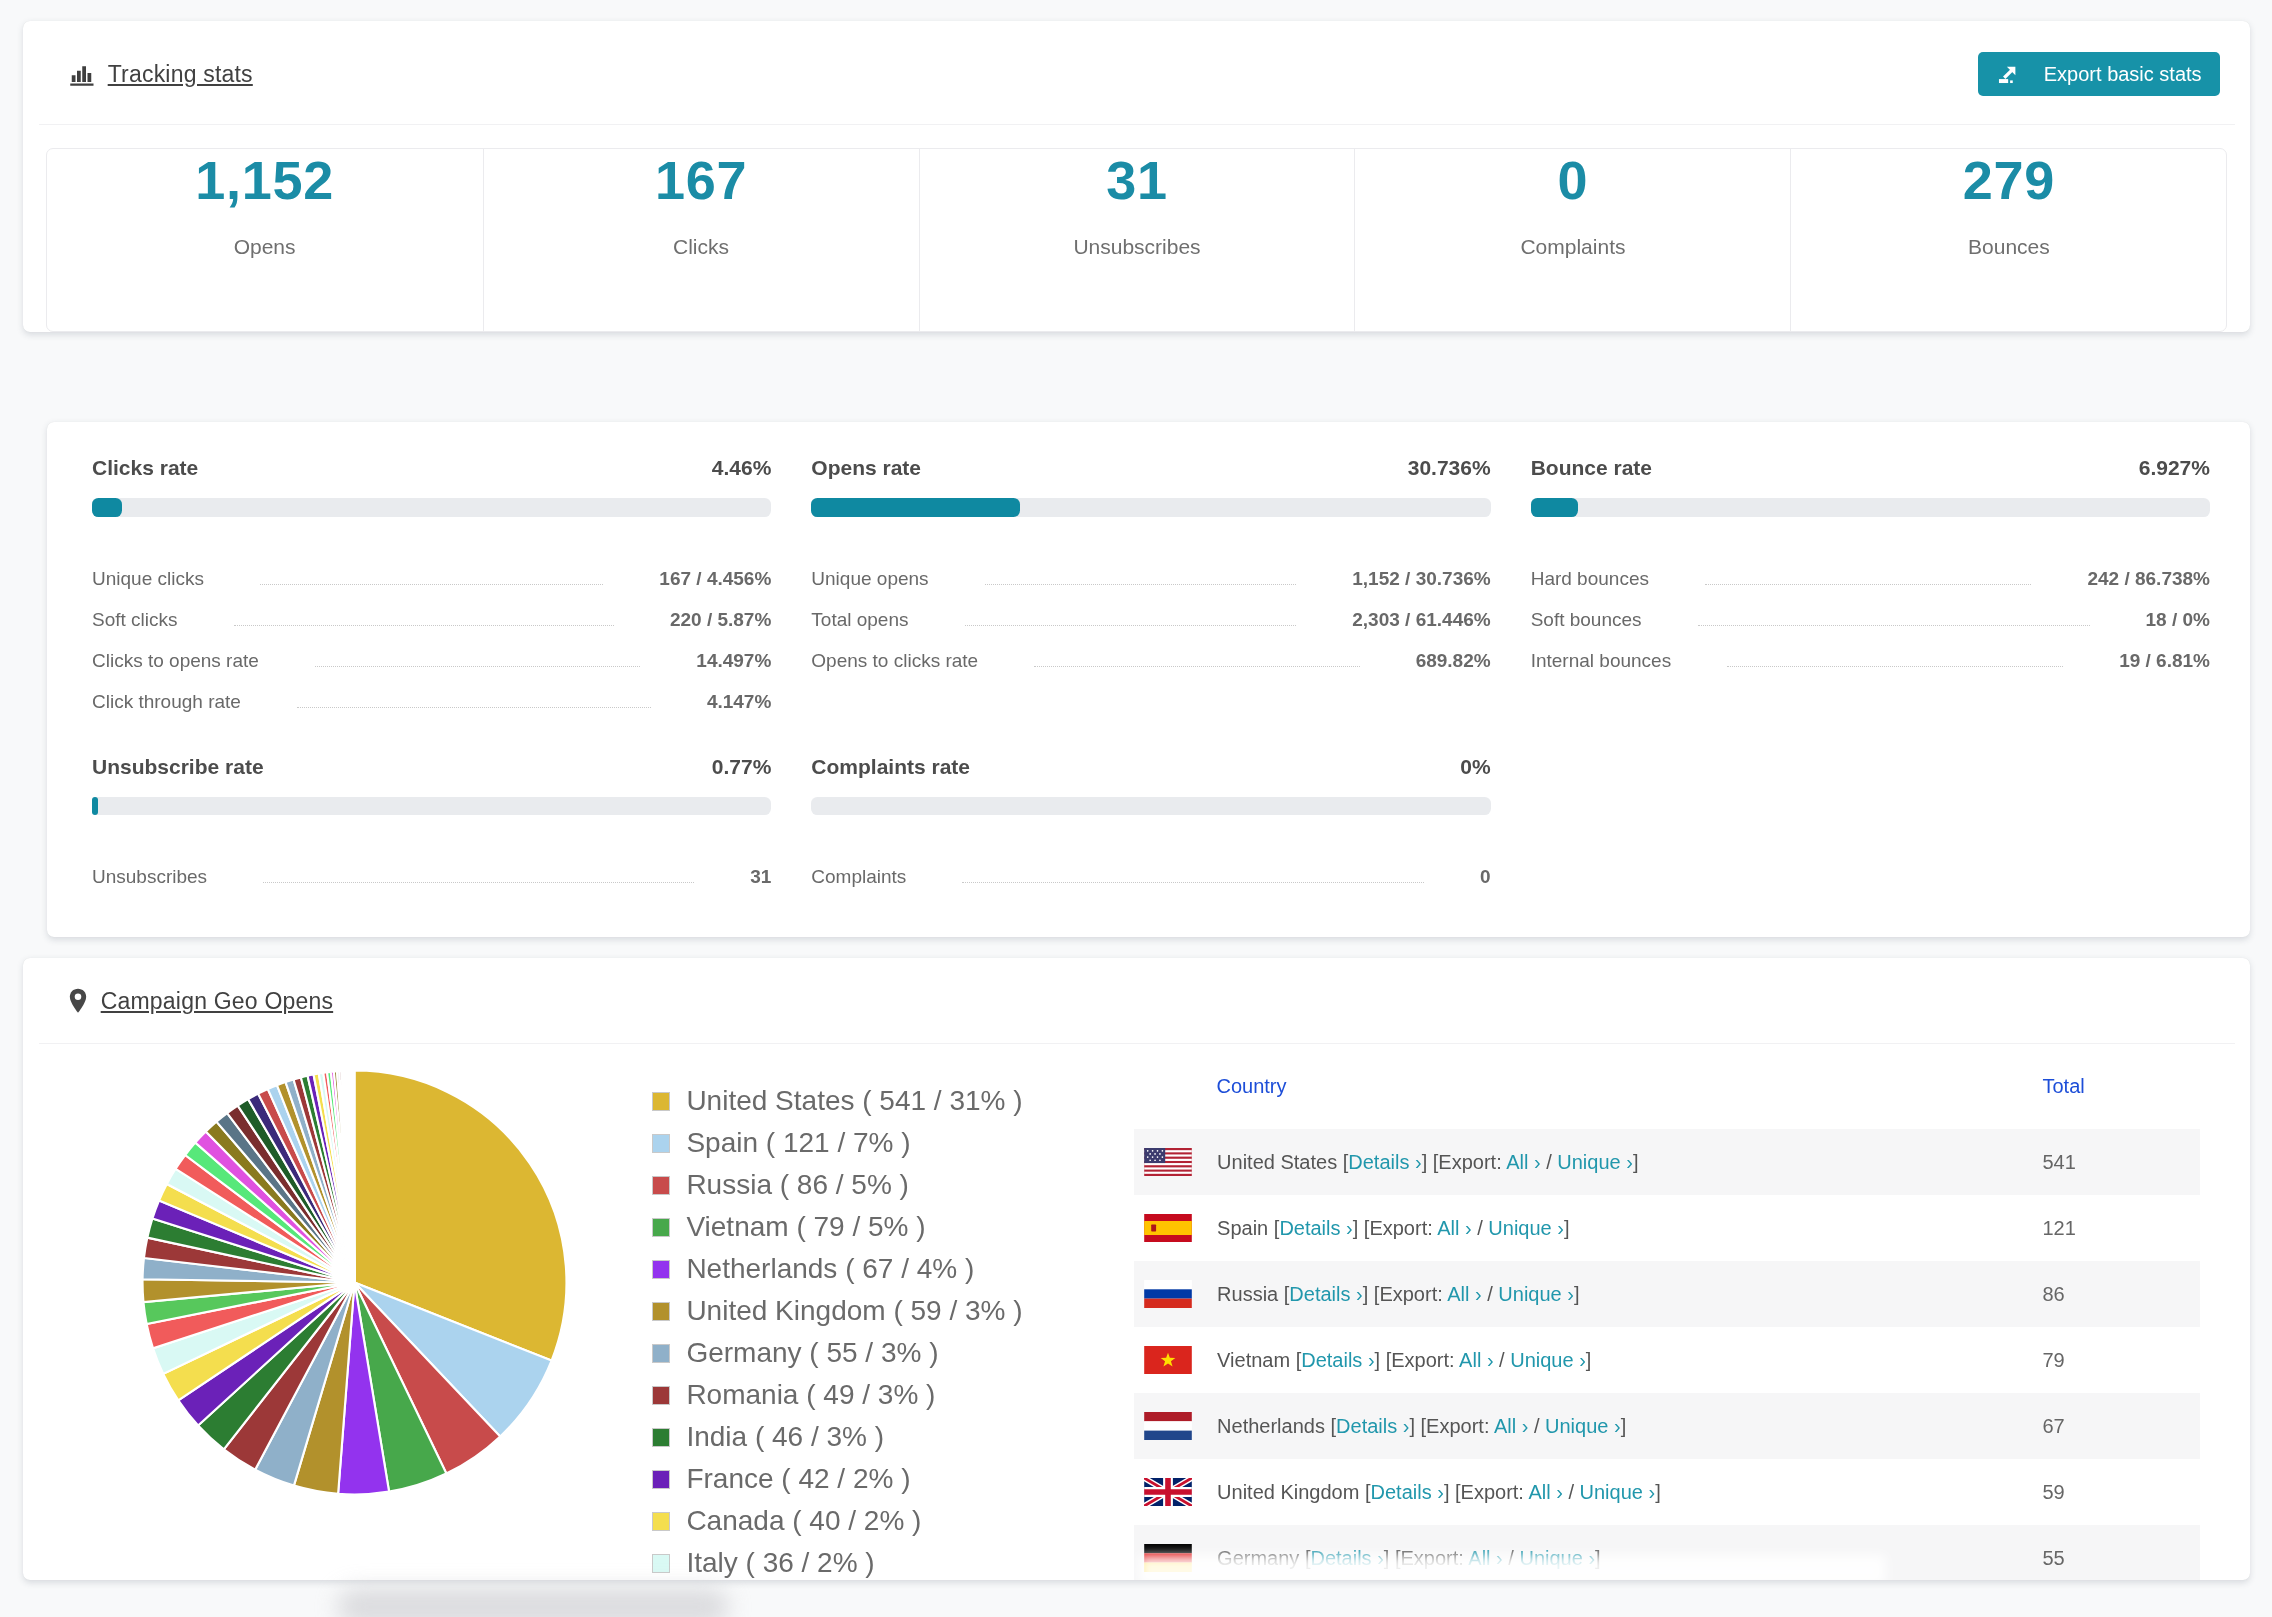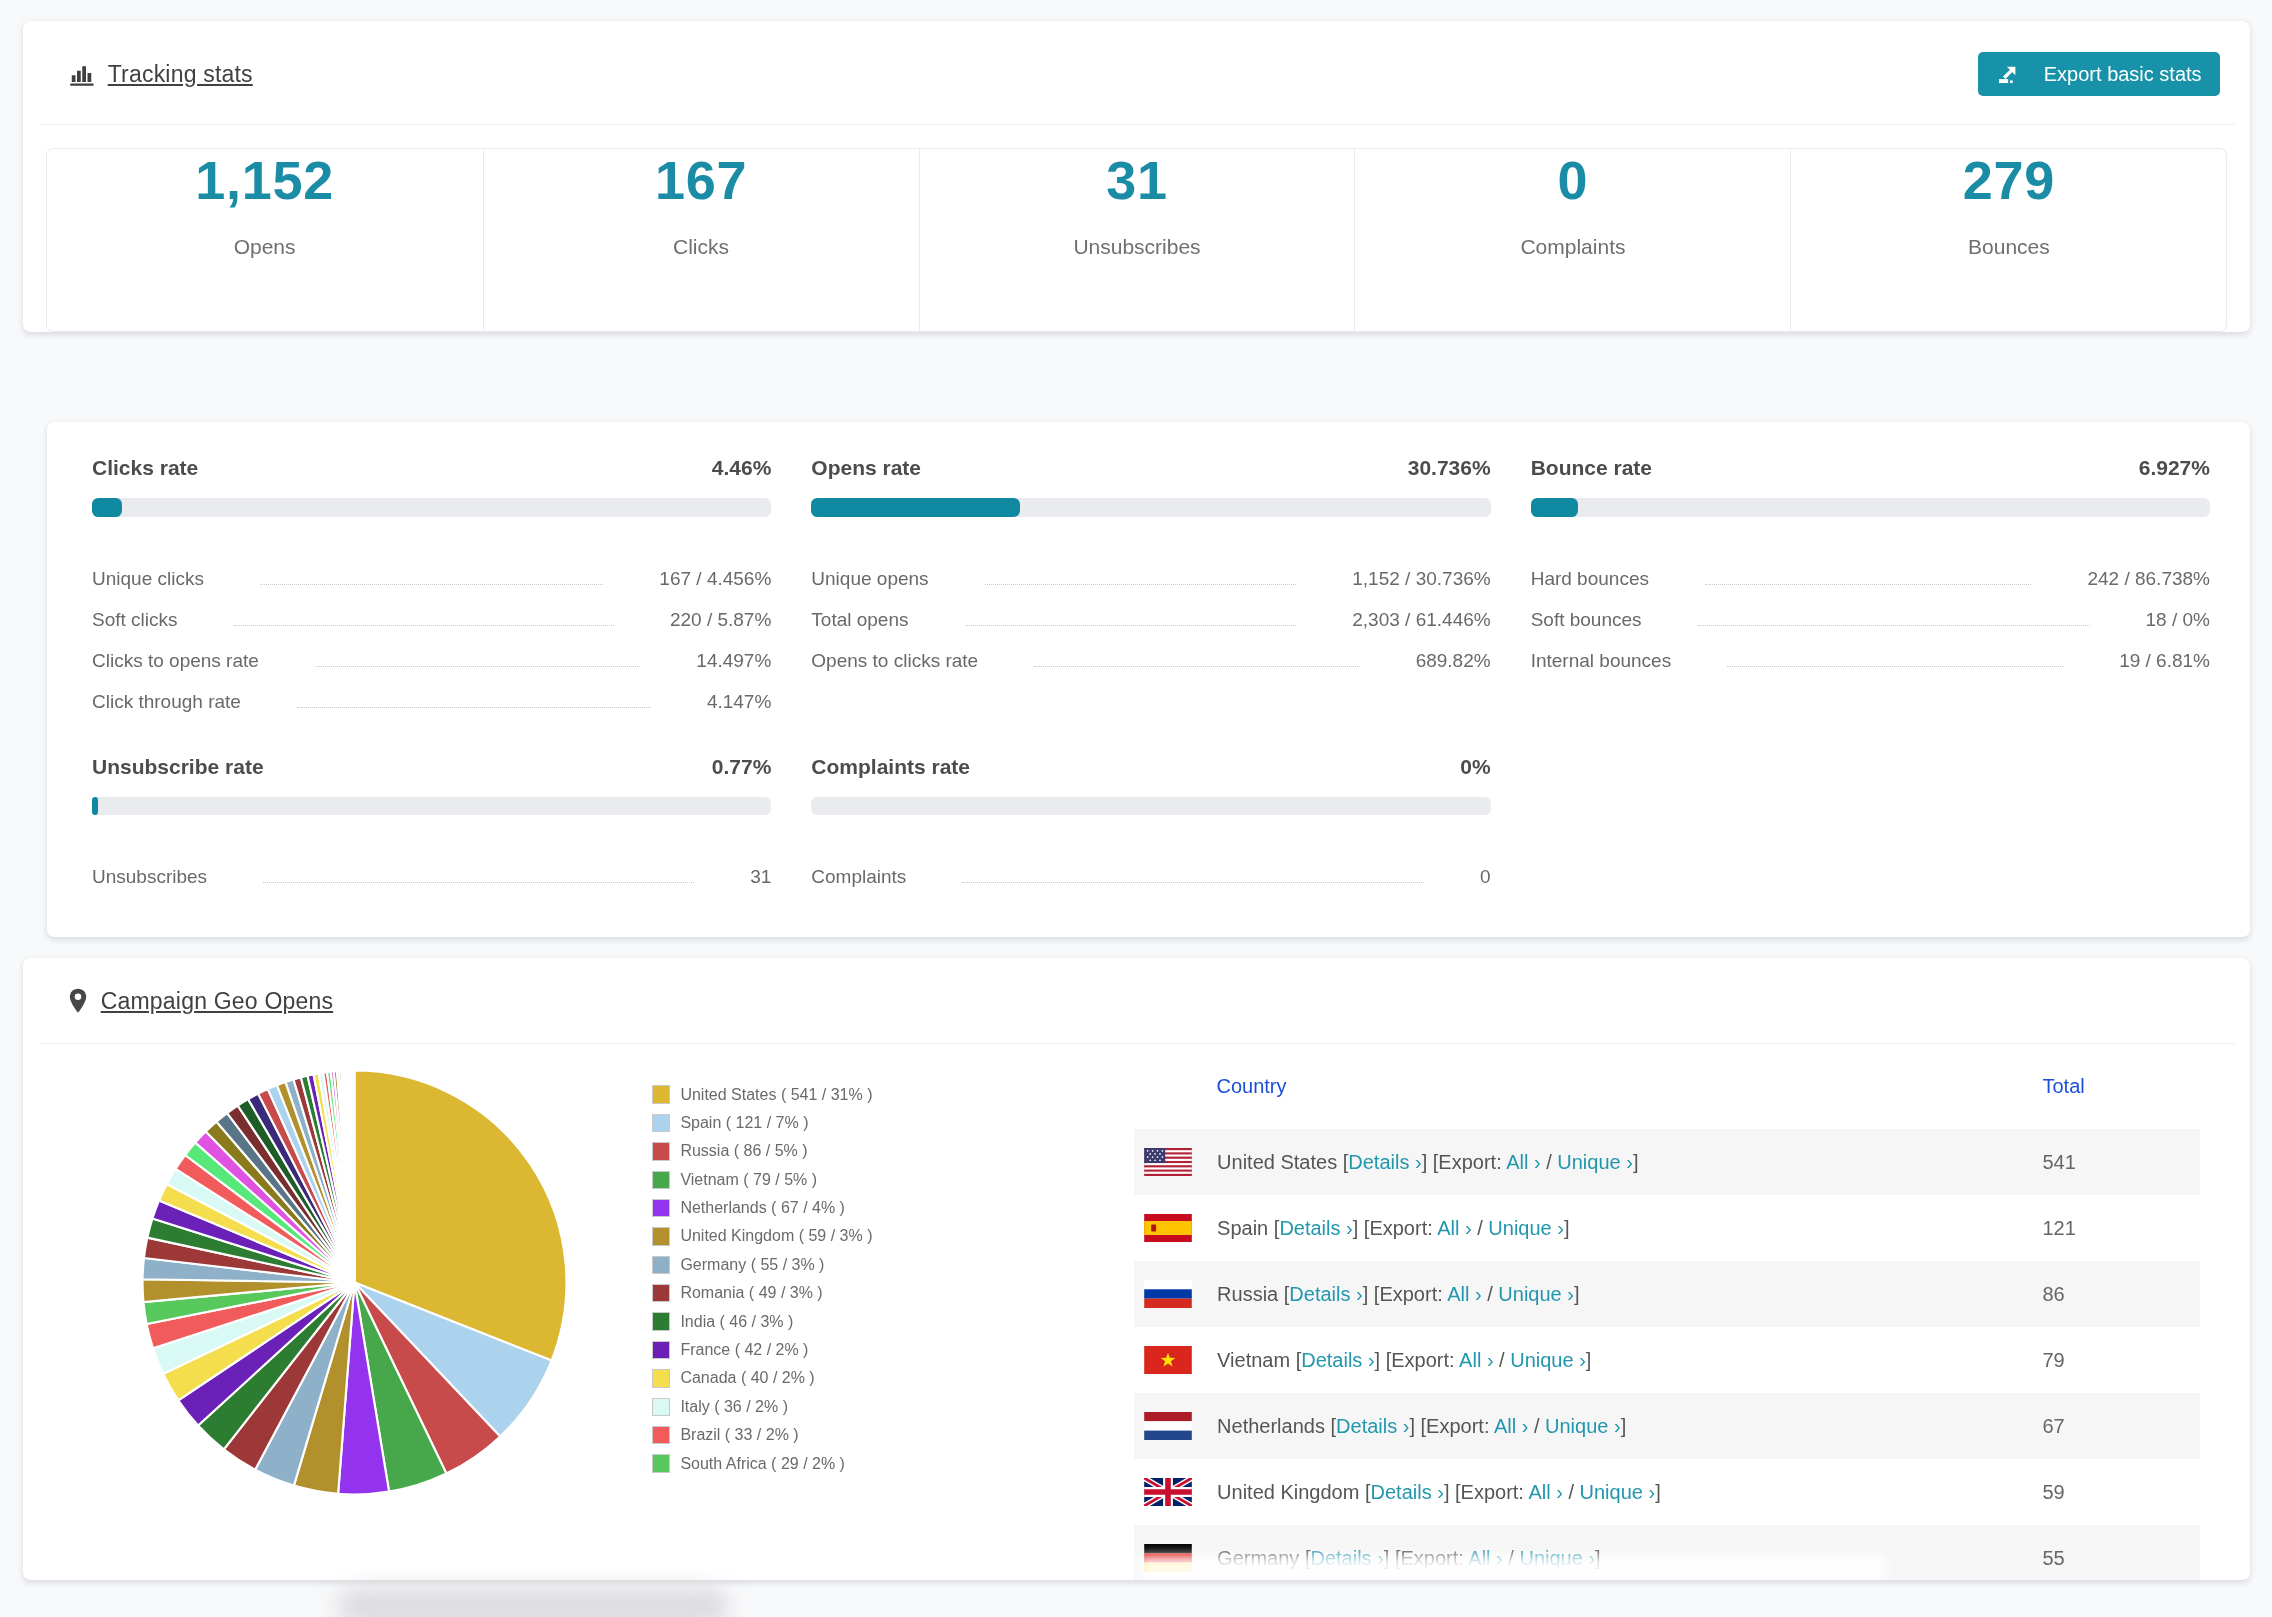--- a/index.html
+++ b/index.html
@@ -37,28 +37,28 @@
   .stat-label { font-size:21px; color:#6f6f6f; }
 
   .rates { padding:34px 40px 49px 45px;margin-left:24px; }
   .rates-grid { display:grid; grid-template-columns:repeat(3,1fr); column-gap:40px; row-gap:42px; }
   .rate-head { display:flex; justify-content:space-between; align-items:baseline; font-size:21px; font-weight:700; color:#4c4c4c; }
   .rate-bar { margin-top:18.4px; height:18.4px; background:#e9ebee; border-radius:6.4px; }
   .rate-fill { height:100%; background:#0f89a1; border-radius:6.4px; }
   .rate-rows { margin-top:32px; }
   .rate-row { display:flex; align-items:flex-end; font-size:19px; color:#696969; height:41px;gap:46px; }
   .leader { flex:1; border-bottom:1.4px dotted #c9c9c9; margin:0 10px 5px; }
-  .rate-row .val { white-space:nowrap; }
+  .rate-row .val { white-space:nowrap;font-weight:bold; }
 
   .geo { position:relative; height:622px; overflow:hidden; }
   .geo .card-head { padding-top:30px; }
   .geo-body { display:flex; align-items:flex-start; }
   .pie-wrap { margin:23px 0 0 116px; width:431px; height:431px; flex:none; }
   .legend { list-style:none; margin:41px 0 0 82px; padding:0; width:466px; flex:none; }
-  .legend li { display:flex; align-items:center; gap:10px; margin-bottom:10px; font-size:16px; color:#6a6a6a; }
+  .legend li { display:flex; align-items:center; gap:16px; margin-bottom:10px; font-size:28px; color:#6a6a6a; }
   .legend .swatch { width:18.4px; height:18.4px; border:1.4px solid #c9c9c9; flex:none; }
 
   .geo-table { width:1066px; margin-left:15.5px; flex:none; font-size:20px; }
   .thead { display:flex; align-items:center; height:85px; padding-left:83px; color:#1d4ed8; }
   .th-total { margin-left:auto; width:157px; }
   .trow { display:flex; align-items:center; height:66px; padding-left:10.6px; }
   .trow.striped { background:#f6f6f7; }
   .flag { width:48px; height:28px; flex:none; margin-right:25px; }
   .flag svg { display:block; width:48px; height:28px; }
   .cell-country { color:#555; white-space:nowrap; }

